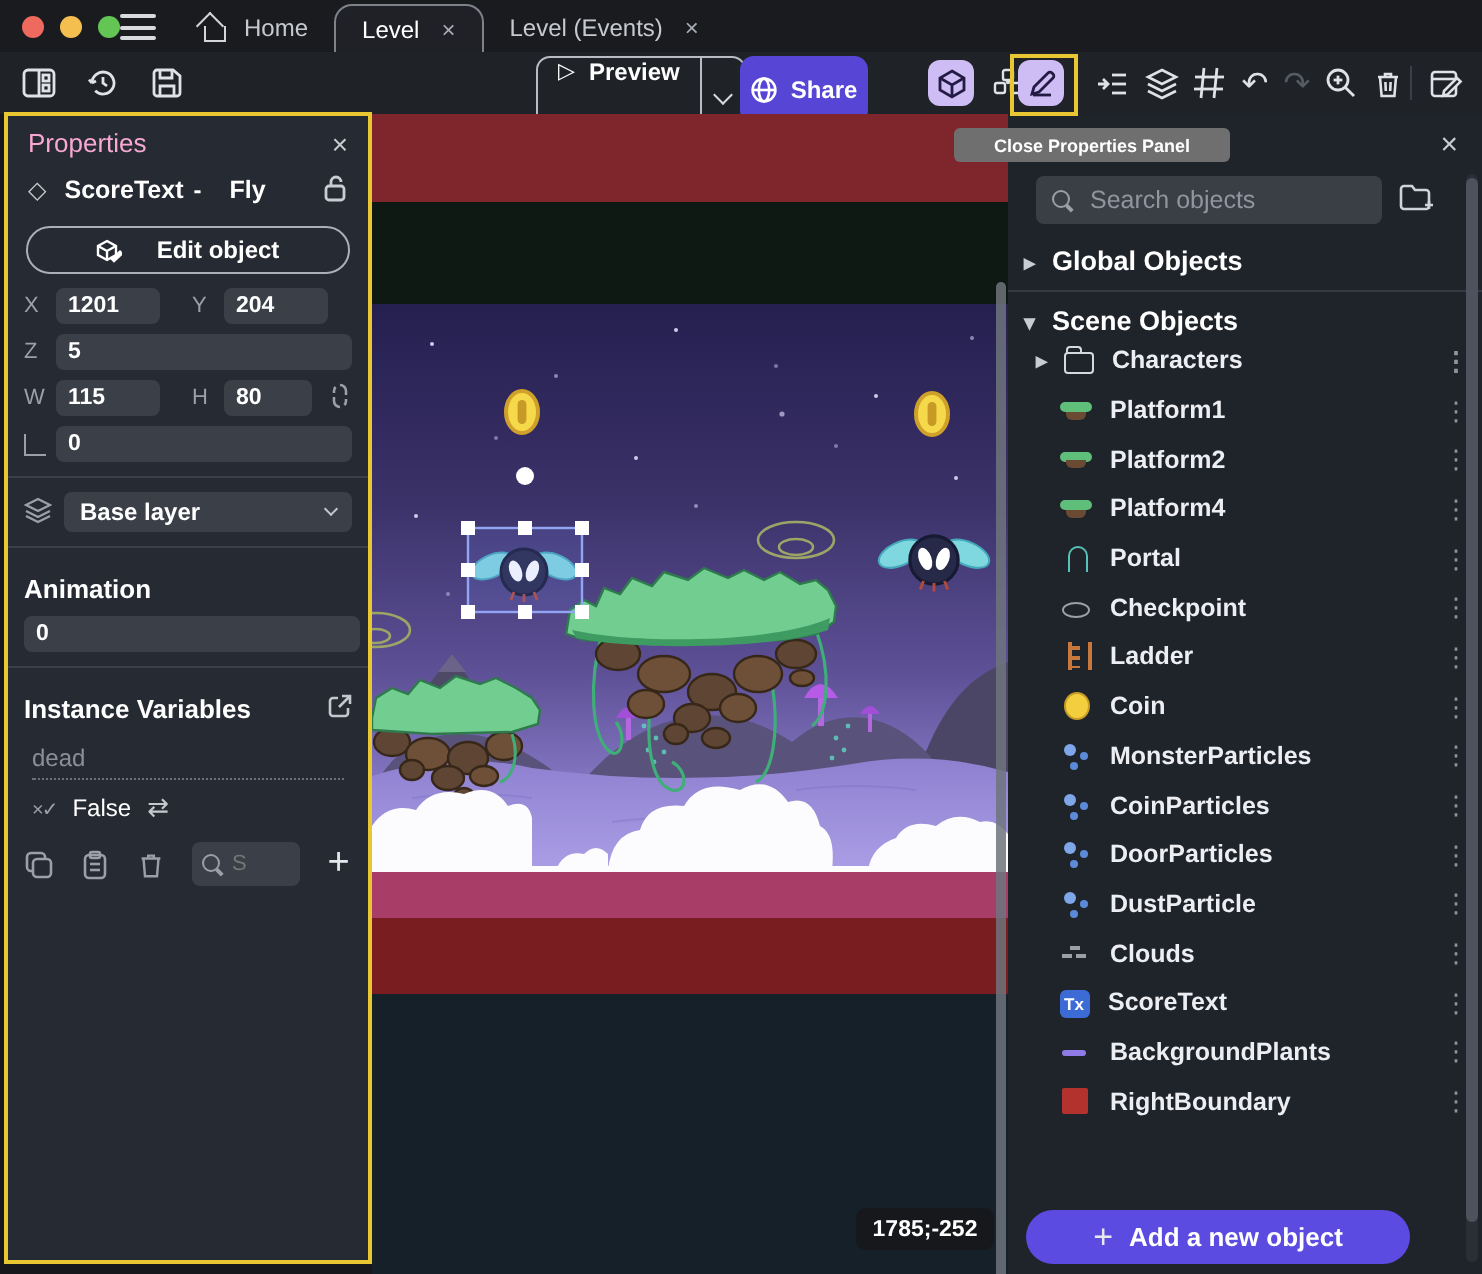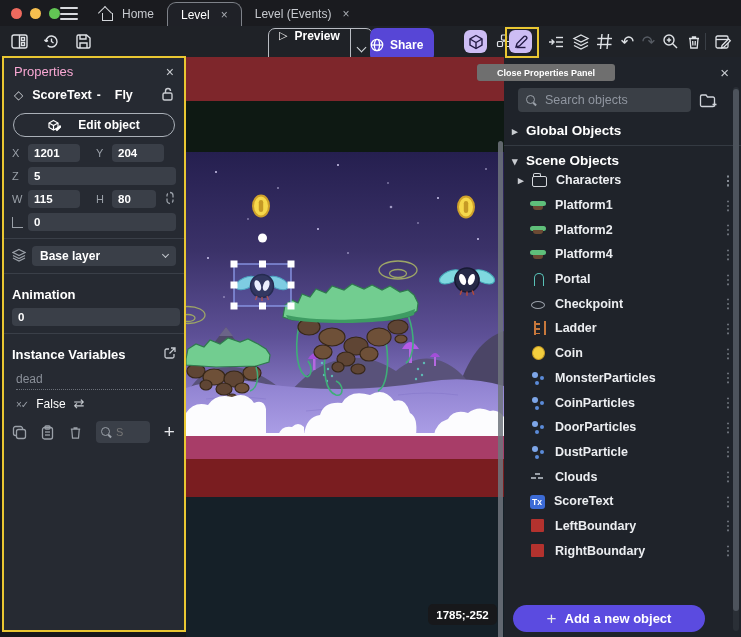--- a/index.html
+++ b/index.html
@@ -26,21 +26,21 @@
   .toolbar{position:absolute;top:26px;left:0;right:0;height:31px;background:#1f2227}
   .tb-left{position:absolute;left:8px;top:4px;display:flex;gap:9px}
   .tbtn{width:23px;height:23px;display:flex;align-items:center;justify-content:center;color:#dfe2e6;cursor:pointer}
   .tbtn svg{display:block}
   .btn-preview{position:absolute;left:268px;top:2px;height:42px;display:flex;align-items:flex-start;border:1px solid #b9bcc2;border-radius:7px;color:#fff;cursor:pointer}
   .btn-preview .play{margin:0 7px 0 10px;font-size:11px}
   .play::before{content:"▷"}
   .btn-preview .lbl{font-size:12px;font-weight:bold;padding-right:10px}
   .btn-preview .dd{border-left:1px solid #b9bcc2;height:100%;width:22px;display:flex;align-items:center;justify-content:center}
   .chev{width:7px;height:7px;border-right:1.5px solid #d7dade;border-bottom:1.5px solid #d7dade;transform:rotate(45deg);margin-top:-3px}
-  .btn-share{position:absolute;left:370px;top:2px;height:34px;width:64px;background:#5746D6;border-radius:7px;display:flex;align-items:center;justify-content:flex-start;gap:6px;color:#fff;font-size:12px;font-weight:bold;cursor:pointer}
+  .btn-share{position:absolute;left:370px;top:2px;height:34px;width:64px;background:#5746D6;border-radius:7px;display:flex;align-items:center;justify-content:center;gap:6px;color:#fff;font-size:12px;font-weight:bold;cursor:pointer}
   .tb-right .tbtn{position:absolute;top:4px}
   .hl{background:#CDBDF4;border-radius:6px;color:#241b45}
   .hl svg{stroke:#241b45}
   .tb-sep{position:absolute;top:7px;width:1px;height:17px;background:#3a3f46}
   .yellow-box{position:absolute;border:2px solid #E9C732;z-index:12;pointer-events:none}
   .undo-icon::before{content:"↶";font-size:16px}
   .redo-icon::before{content:"↷";font-size:16px;color:#565b63}
 
   
   .scene{position:absolute;left:186px;top:57px;width:318px;height:580px;background:#152028;overflow:hidden}
@@ -91,21 +91,21 @@
   .plus-icon::before{content:"+";font-size:19px;color:#e6e8ec;font-weight:400}
   .mag{position:relative;width:11px;height:11px;flex:none}
   .mag::before{content:"";position:absolute;left:0;top:0;width:7px;height:7px;border:1.5px solid #9aa0a8;border-radius:50%}
   .mag::after{content:"";position:absolute;left:7.5px;top:7.5px;width:4px;height:1.5px;background:#9aa0a8;transform:rotate(45deg);transform-origin:0 0}
 
   
   .objects{position:absolute;left:504px;top:57px;width:237px;height:580px;background:#1f232a;font-size:12.5px}
   .o-head{display:flex;align-items:center;height:26px;padding:4px 12px 0 12px}
   .o-head .t{font-size:13px;font-weight:bold;color:#fff;flex:1}
   .o-head .x-icon{font-size:15px;color:#c9ccd1;cursor:pointer}
-  .o-search-row{display:flex;align-items:flex-end;margin:5px 23px 0 14px;gap:8px}
+  .o-search-row{display:flex;align-items:center;margin:5px 23px 0 14px;gap:8px}
   .o-search{flex:1;height:24px;background:#3a3f46;border-radius:4px;display:flex;align-items:center;padding:0 8px;gap:8px}
   .o-search input{background:transparent;border:none;outline:none;color:#e6e8ec;font-size:12.5px;width:100%;font-family:"Liberation Sans",sans-serif}
   .o-search input::placeholder{color:#9096a0}
   .grp{display:flex;align-items:center;height:25px;padding:0 8px;font-size:13.5px;font-weight:bold;color:#fff;cursor:pointer}
   .arr-r::before{content:"▸";color:#c9ccd1;font-size:11px;width:14px;display:inline-block}
   .arr-d::before{content:"▾";color:#c9ccd1;font-size:11px;width:14px;display:inline-block}
   .grp-div{height:1px;background:#343a42;margin:2px 0}
   .olist{position:absolute;left:0;right:0;top:111px;bottom:0;overflow:hidden}
   .orow{display:flex;align-items:center;height:24.7px;padding:0 6px 0 26px;cursor:pointer}
   .orow.folder{padding-left:14px;font-weight:bold}
@@ -657,22 +657,22 @@
           <span class="oi oi-clouds"></span>
           <span class="lbl">Clouds</span>
           <span class="kebab"></span>
         </div>
       <div class="orow">
           <span class="oi oi-text"></span>
           <span class="lbl">ScoreText</span>
           <span class="kebab"></span>
         </div>
       <div class="orow">
-          <span class="oi oi-boundary"></span>
-          <span class="lbl">LeftBoundary</span>
+          <span class="oi oi-plants"></span>
+          <span class="lbl">BackgroundPlants</span>
           <span class="kebab"></span>
         </div>
       <div class="orow">
           <span class="oi oi-boundary"></span>
           <span class="lbl">RightBoundary</span>
           <span class="kebab"></span>
         </div>
     </div>
 
     <div class="btn-add">

